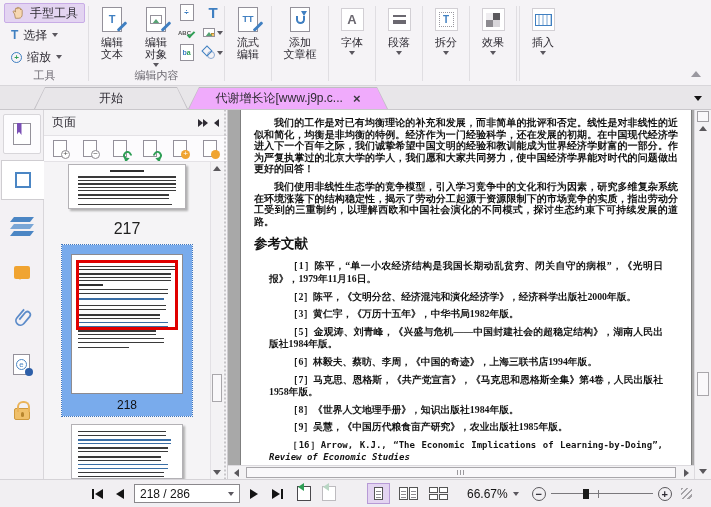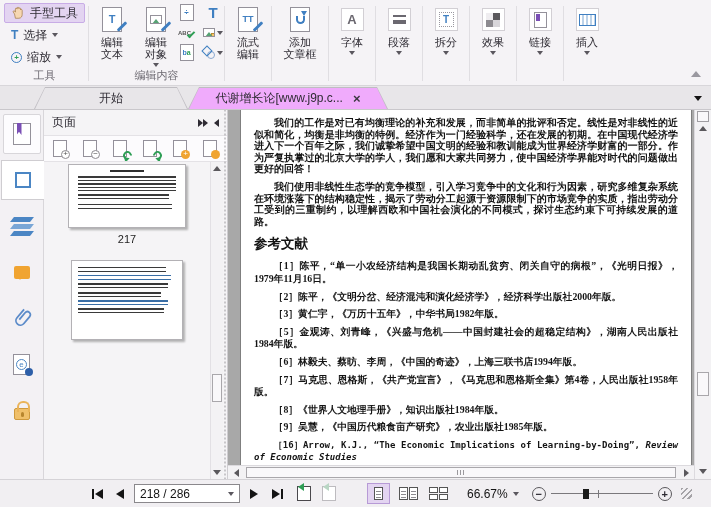--- a/index.html
+++ b/index.html
@@ -92,21 +92,21 @@
 .badge{position:absolute;right:4px;bottom:2px;width:9px;height:9px;border-radius:50%;display:flex;align-items:center;justify-content:center;font-size:8px;line-height:1;color:#fff}
 .badge.gray{background:#fff;border:1px solid #8d8b90;color:#555}
 .badge.orange{background:#f0a431}
 .rot{width:9px;height:9px;border:2px solid #2e9e55;border-radius:50%;border-bottom-color:transparent;position:relative}
 .rot.lft{transform:rotate(-45deg)}
 .rot.rgt{transform:rotate(45deg) scaleX(-1)}
 .rot::after{content:"";position:absolute;left:-4px;top:-2px;border:3px solid transparent;border-bottom:5px solid #2e9e55}
 .thumb-area{position:absolute;top:52px;bottom:0;left:0;right:17px;overflow:hidden;display:flex;flex-direction:column;align-items:center}
 .thumb-page{background:#fff;border:1px solid #b3b1b5;box-shadow:2px 2px 2px rgba(0,0,0,.28)}
 .t217{width:118px;height:64px;margin-top:2px;padding:5px 9px;overflow:hidden}
-.thumb-label{font-size:11px;color:#1e1e1e;margin:5px 0 7px}
+.thumb-label{font-size:16px;color:#1e1e1e;margin:11px 0 7px}
 .sel-wrap{width:130px;background:#79abec;outline:1px dotted #3f76bd;padding:9px 9px 2px;display:flex;flex-direction:column;align-items:center}
 .t218{width:112px;height:140px;position:relative;padding:7px 6px;overflow:hidden;box-shadow:none;border-color:#8d8b90}
 .view-rect{position:absolute;left:4px;right:4px;top:5px;height:70px;border:3px solid #e00000}
 .sel-label{font-size:12px;color:#101010;margin:4px 0 2px}
 .t219{width:112px;height:80px;margin-top:8px;padding:6px;overflow:hidden}
 .tl{background:#2f2f2f;margin-bottom:3px}
 .txb{background-image:repeating-linear-gradient(180deg,#3a3a3a 0 1.5px,transparent 1.5px 3.6px);margin-bottom:3px}
 .txb.blue{background-image:repeating-linear-gradient(180deg,#3a6ea5 0 1.5px,transparent 1.5px 3.6px)}
 .panel-grip{position:absolute;right:0;top:0;bottom:0;width:4px;background-image:radial-gradient(circle,#9a989c 0.7px,transparent 1px);background-size:3px 4px;background-position:center}
 .panel-vscroll{position:absolute;top:52px;bottom:0;right:4px;width:13px;background:#f3f2f4;border-left:1px solid #e2e0e4}
@@ -114,21 +114,21 @@
 .up{width:0;height:0;border-left:4px solid transparent;border-right:4px solid transparent;border-bottom:5px solid #5a585c}
 .down{width:0;height:0;border-left:4px solid transparent;border-right:4px solid transparent;border-top:5px solid #5a585c}
 .pv-thumb{position:absolute;left:1px;right:1px;top:212px;height:28px;background:#f9f8fa;border:1px solid #a9a7ab}
 .pv-down{position:absolute;bottom:0;left:0;right:0}
 
 
 .doc-area{position:absolute;left:228px;top:0;right:0;height:369px;background:#a8a8a8}
 .doc-page{position:absolute;left:12px;top:0;width:452px;height:355px;background:#fff;border-left:1px solid #7f7f7f;border-right:1px solid #7f7f7f;padding:4px 13px 0 13px;overflow:hidden;font-family:"Liberation Serif","DejaVu Serif",serif;color:#141414}
 .para{font-size:10px;line-height:11.6px;margin:3px 0 6px;text-indent:2em;font-weight:bold;text-align:justify}
 .refs-heading{font-size:13.5px;font-weight:bold;margin:8px 0 7px}
-.ref{font-size:9.8px;line-height:12.6px;margin:0 0 5px;text-indent:2em;font-weight:bold;text-align:justify}
+.ref{font-size:9.8px;line-height:12.6px;margin:0 15px 5px;text-indent:2em;font-weight:bold;text-align:justify}
 .en{font-family:"DejaVu Sans Mono","Liberation Mono",monospace;font-size:9px;font-weight:bold}
 .en.it{font-style:italic}
 .doc-vscroll{position:absolute;right:0;top:0;width:17px;height:369px;background:#f3f2f4;border-left:1px solid #dcdade}
 .split-box{height:11px;margin:1px 2px 0;background:#f9f8fa;border:1px solid #a09ea2}
 .dv-thumb{position:absolute;left:2px;right:2px;top:262px;height:24px;background:#f9f8fa;border:1px solid #a9a7ab}
 .dv-down{position:absolute;bottom:1px;left:0;right:0}
 .doc-hscroll{position:absolute;left:0;right:17px;bottom:0;height:14px;background:#f3f2f4;border-top:1px solid #dcdade;display:flex;align-items:center}
 .hs-btn{width:16px;height:13px;display:flex;align-items:center;justify-content:center}
 .left{width:0;height:0;border-top:4px solid transparent;border-bottom:4px solid transparent;border-right:5px solid #5a585c}
 .right{width:0;height:0;border-top:4px solid transparent;border-bottom:4px solid transparent;border-left:5px solid #5a585c}
@@ -314,29 +314,20 @@
       <span class="ic">
           <span class="icon-box">
             <span class="checker"></span>
           </span>
         </span>
       <span>效果</span>
       <span class="dd m"></span>
     </div>
     <div class="rsep"></div>
 
-    <div class="bigbtn">
-      <span class="ic">
-          <span class="icon-box">
-            <span class="linkpg"></span>
-          </span>
-        </span>
-      <span>链接</span>
-      <span class="dd m"></span>
-    </div>
     <div class="rsep"></div>
 
     <div class="bigbtn">
       <span class="ic">
           <span class="icon-box">
             <span class="film"></span>
           </span>
         </span>
       <span>插入</span>
       <span class="dd m"></span>
@@ -436,20 +427,37 @@
       <div class="thumb-area">
         <div class="thumb-page t217">
           <div class="tl" style="width:34%;height:2px;margin:0 auto 4px"></div>
           <div class="txb" style="height:15px"></div>
           <div class="txb" style="height:7px;width:93%"></div>
           <div class="txb" style="height:7px;width:96%"></div>
 
         </div>
         <div class="thumb-label">217</div>
 
+        <div class="sel-wrap">
+          <div class="thumb-page t218">
+            <div class="txb" style="height:8px"></div>
+            <div class="txb" style="height:8px;width:95%"></div>
+            <div class="tl" style="width:26%;height:2px"></div>
+            <div class="txb" style="height:6px;width:92%"></div>
+            <div class="txb blue" style="height:4px;width:88%"></div>
+            <div class="txb" style="height:6px;width:90%"></div>
+            <div class="txb" style="height:5px;width:84%"></div>
+            <div class="txb blue" style="height:5px;width:92%"></div>
+            <div class="txb" style="height:5px;width:80%"></div>
+            <div class="txb" style="height:6px;width:88%"></div>
+            <div class="txb" style="height:4px;width:52%"></div>
+            <div class="view-rect"></div>
+          </div>
+          <div class="sel-label">218</div>
+        </div>
 
         <div class="thumb-page t219">
           <div class="txb" style="height:5px;width:90%"></div>
           <div class="txb blue" style="height:5px;width:95%"></div>
           <div class="txb" style="height:6px;width:92%"></div>
           <div class="txb" style="height:5px;width:85%"></div>
           <div class="txb blue" style="height:5px;width:92%"></div>
           <div class="txb" style="height:6px;width:88%"></div>
         </div>
       </div>

